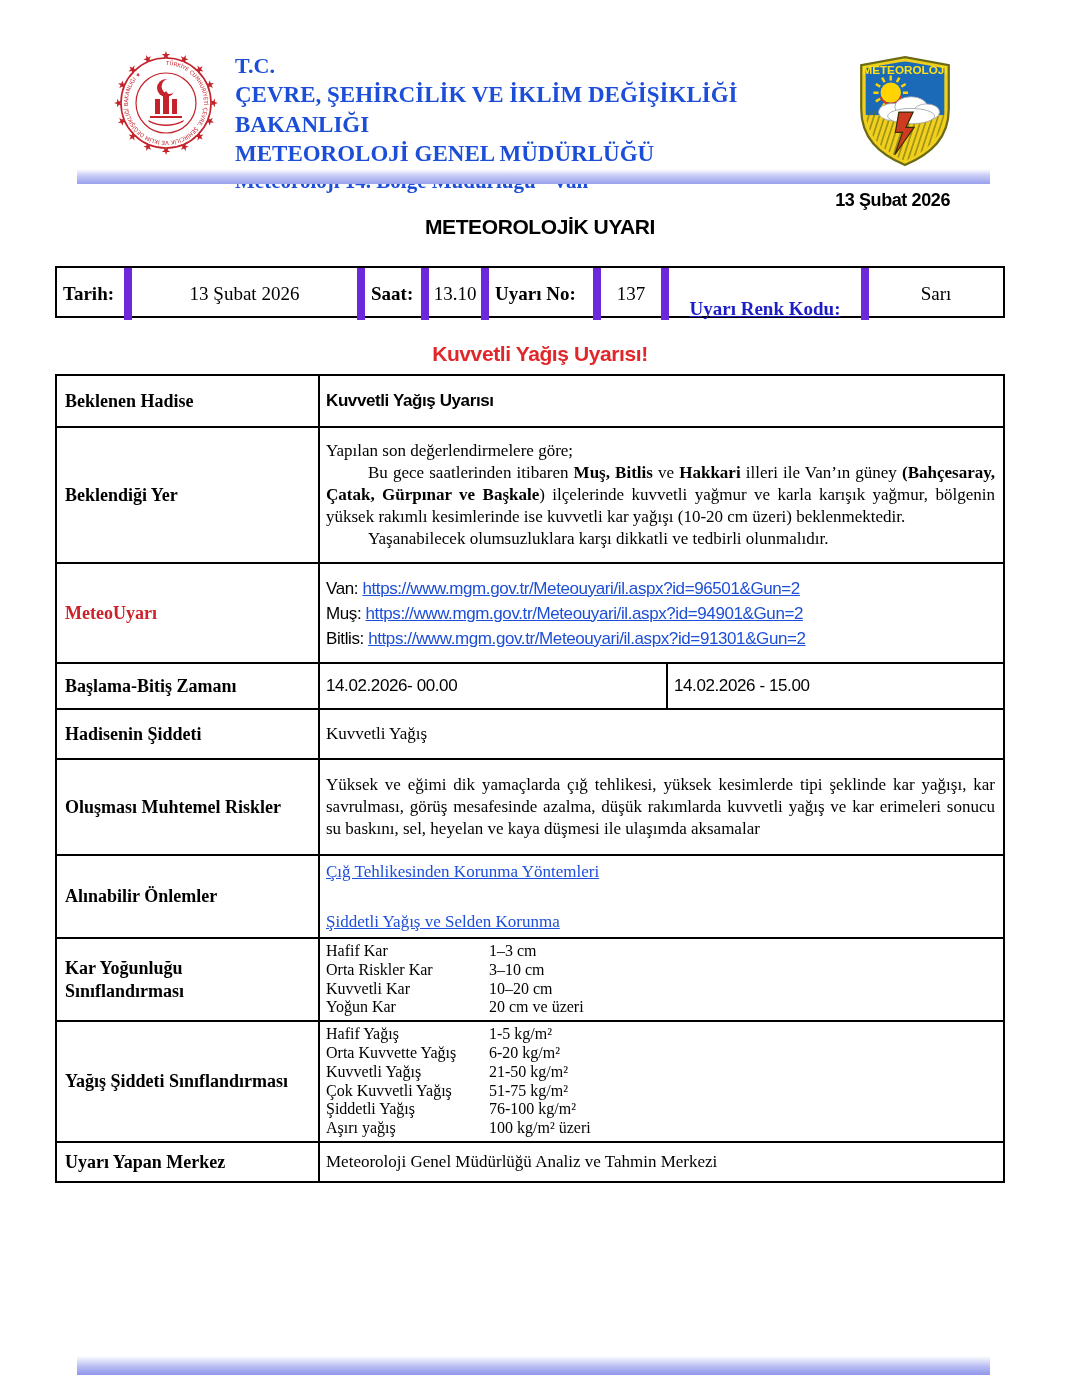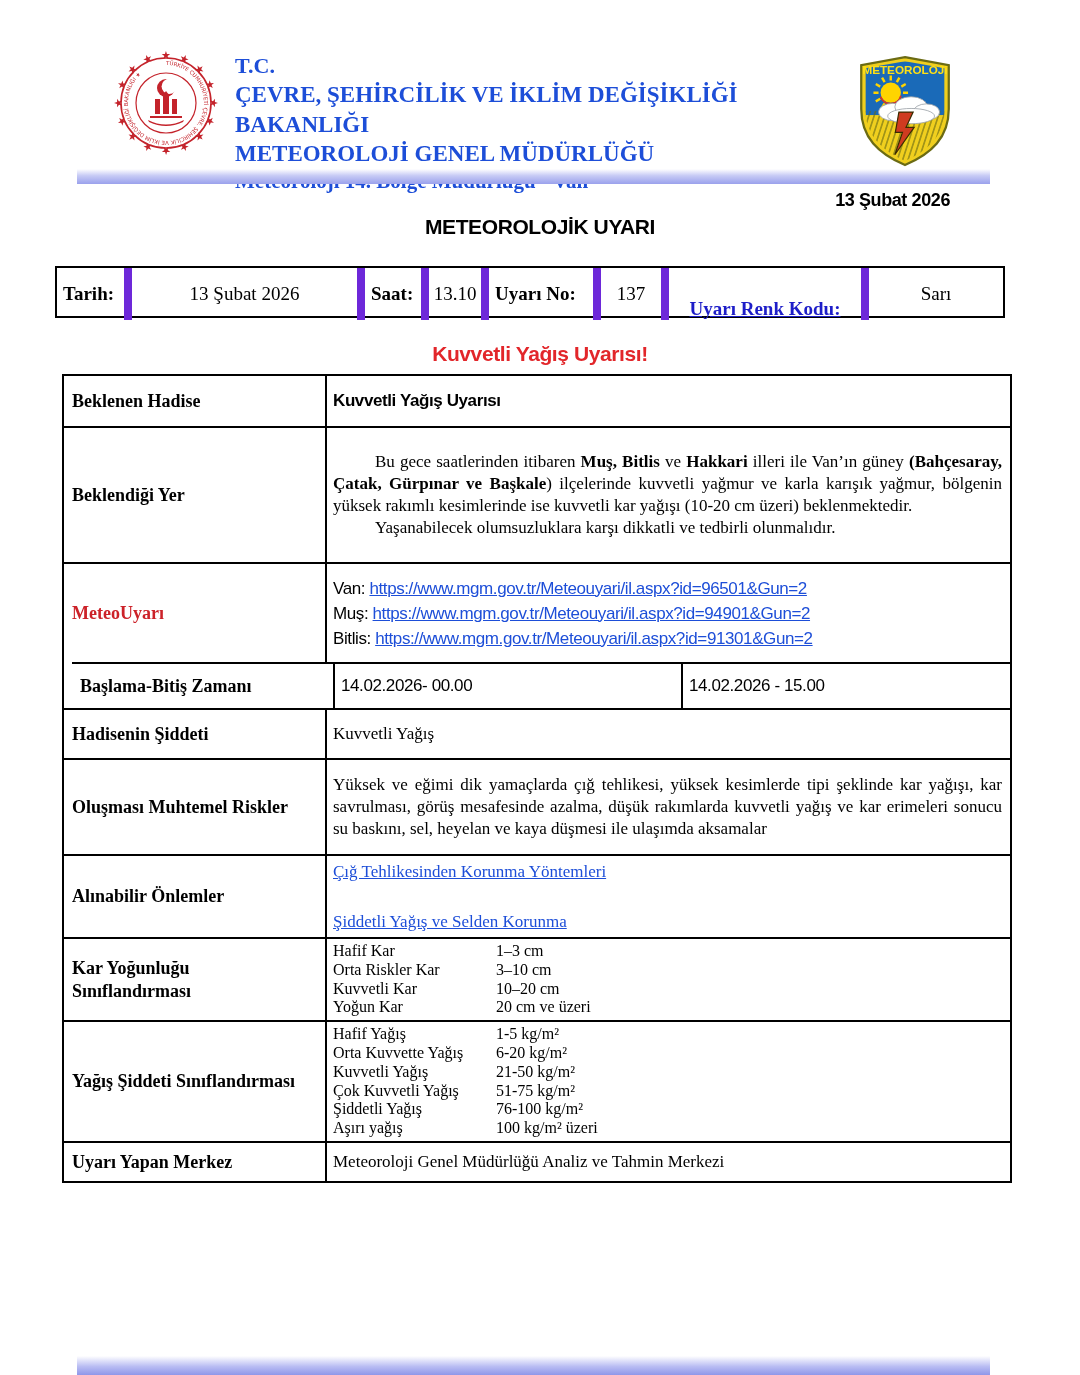--- a/index.html
+++ b/index.html
@@ -35,31 +35,31 @@
   .info-table { position:absolute; top:266px; left:55px; width:950px; height:52px;
                 border:2px solid #000; display:grid;
                 grid-template-columns:75px 233px 64px 60px 112px 68px 200px 1fr;
                 box-sizing:border-box; font-size:19px; }
   .info-table > div { border-right:8px solid #6d28d9; display:flex; align-items:center;
                       justify-content:center; box-sizing:border-box; }
   .info-table > div:last-child { border-right:none; }
   .info-table .lbl { font-weight:bold; justify-content:flex-start; padding-left:6px; }
   .link-blue { color:#1d1dc8; font-weight:bold; text-decoration:underline;margin-top:30px; }
   
-  .main-table { position:absolute; top:374px; left:62px; width:950px;
+  .main-table { position:absolute; top:374px; left:55px; width:950px;
                 border:2px solid #000; box-sizing:border-box; }
   .mrow { display:grid; grid-template-columns:263px 1fr; border-top:2px solid #000; }
   .mrow:first-child { border-top:none; }
   .mlabel { border-right:2px solid #000; font-weight:bold; font-size:18px;
             display:flex; flex-direction:column; justify-content:center;
             padding:2px 4px 2px 8px; box-sizing:border-box; line-height:1.25; }
   .mvalue { padding:3px 8px 3px 6px; box-sizing:border-box; font-size:17px;
             display:flex; flex-direction:column; justify-content:center; }
   .h54{min-height:50px;} .h140{min-height:134px;} .h102{min-height:98px;}
-  .h48{min-height:44px;margin-left:8px;} .h52{min-height:48px;} .h98{min-height:94px;}
+  .h48{min-height:44px;} .h52{min-height:48px;} .h98{min-height:94px;}
   .h54b{min-height:50px;} .h82{min-height:78px;} .h124{min-height:118px;}
   .h42{min-height:38px;}
   .red-label { color:#cc2229; }
   .para { text-align:justify; line-height:22px; margin:0; }
   .para.ind { text-indent:42px; }
   .a-doc { color:#1d4ed8; }
   .meteolinks { line-height:25px; font-size:17px; }
   .split2 { display:grid; grid-template-columns:348px 1fr; padding:0; }
   .split2 > div { padding:3px 6px; display:flex; align-items:center; box-sizing:border-box; }
   .split2 > div:first-child { border-right:2px solid #000; }
@@ -186,20 +186,21 @@
   <div class="main-table">
 
     <div class="mrow h54">
       <div class="mlabel">Beklenen Hadise</div>
       <div class="mvalue narrow" style="font-weight:bold;">Kuvvetli Yağış Uyarısı</div>
     </div>
 
     <div class="mrow h140">
       <div class="mlabel">Beklendiği Yer</div>
       <div class="mvalue">
+        <p class="para">Yapılan son değerlendirmelere göre;</p>
         <p class="para ind"><span>Bu gece saatlerinden itibaren </span><b>Muş, Bitlis</b><span> ve </span><b>Hakkari</b><span> illeri ile Van’ın güney </span><b>(Bahçesaray, Çatak, Gürpınar ve Başkale</b><span>) ilçelerinde kuvvetli yağmur ve karla karışık yağmur, bölgenin yüksek rakımlı kesimlerinde ise kuvvetli kar yağışı (10-20 cm üzeri) beklenmektedir.</span></p>
         <p class="para ind">Yaşanabilecek olumsuzluklara karşı dikkatli ve tedbirli olunmalıdır.</p>
       </div>
     </div>
 
     <div class="mrow h102">
       <div class="mlabel red-label">MeteoUyarı</div>
       <div class="mvalue meteolinks narrow">
         <div><span>Van: </span><a class="a-doc" href="#">https://www.mgm.gov.tr/Meteouyari/il.aspx?id=96501&amp;Gun=2</a></div>
         <div><span>Muş: </span><a class="a-doc" href="#">https://www.mgm.gov.tr/Meteouyari/il.aspx?id=94901&amp;Gun=2</a></div>

